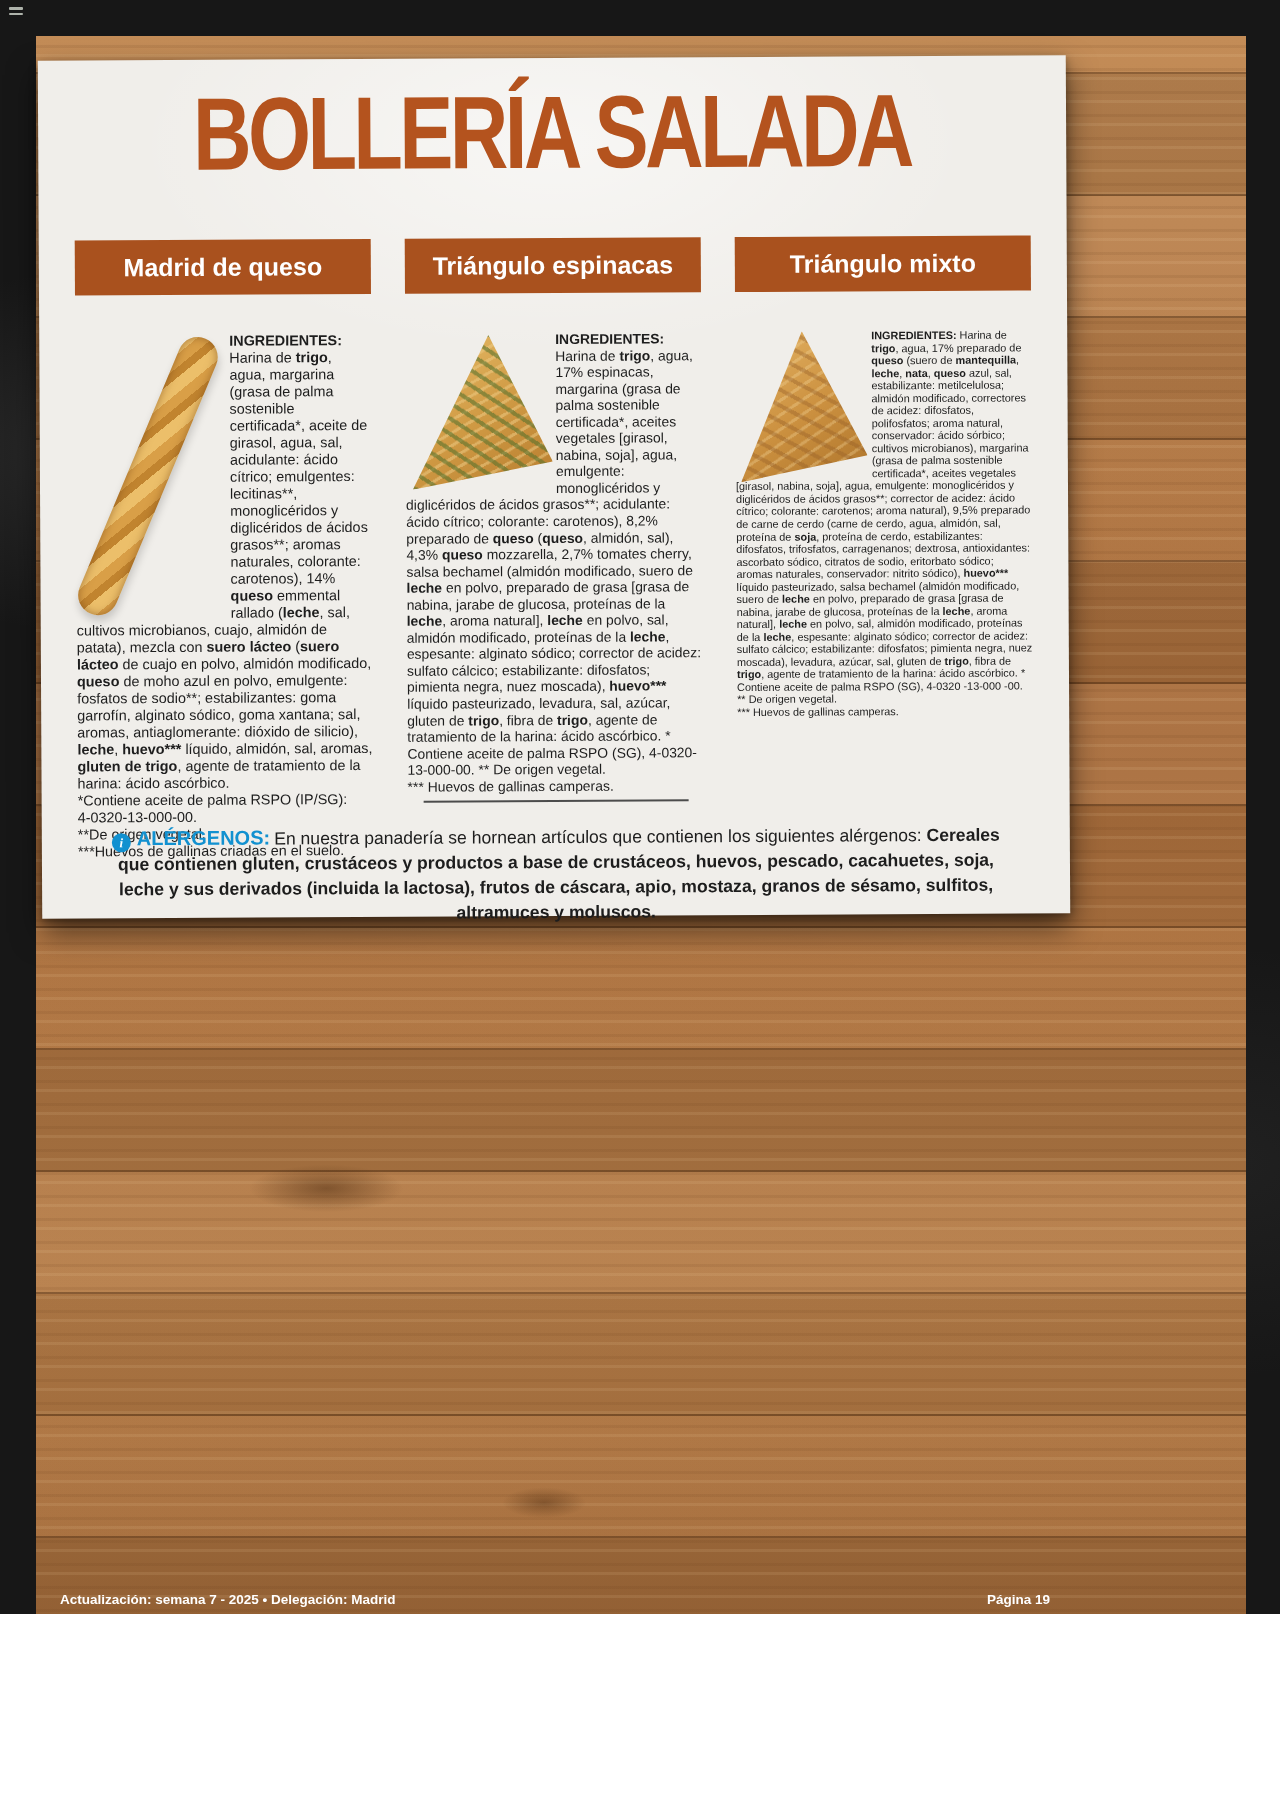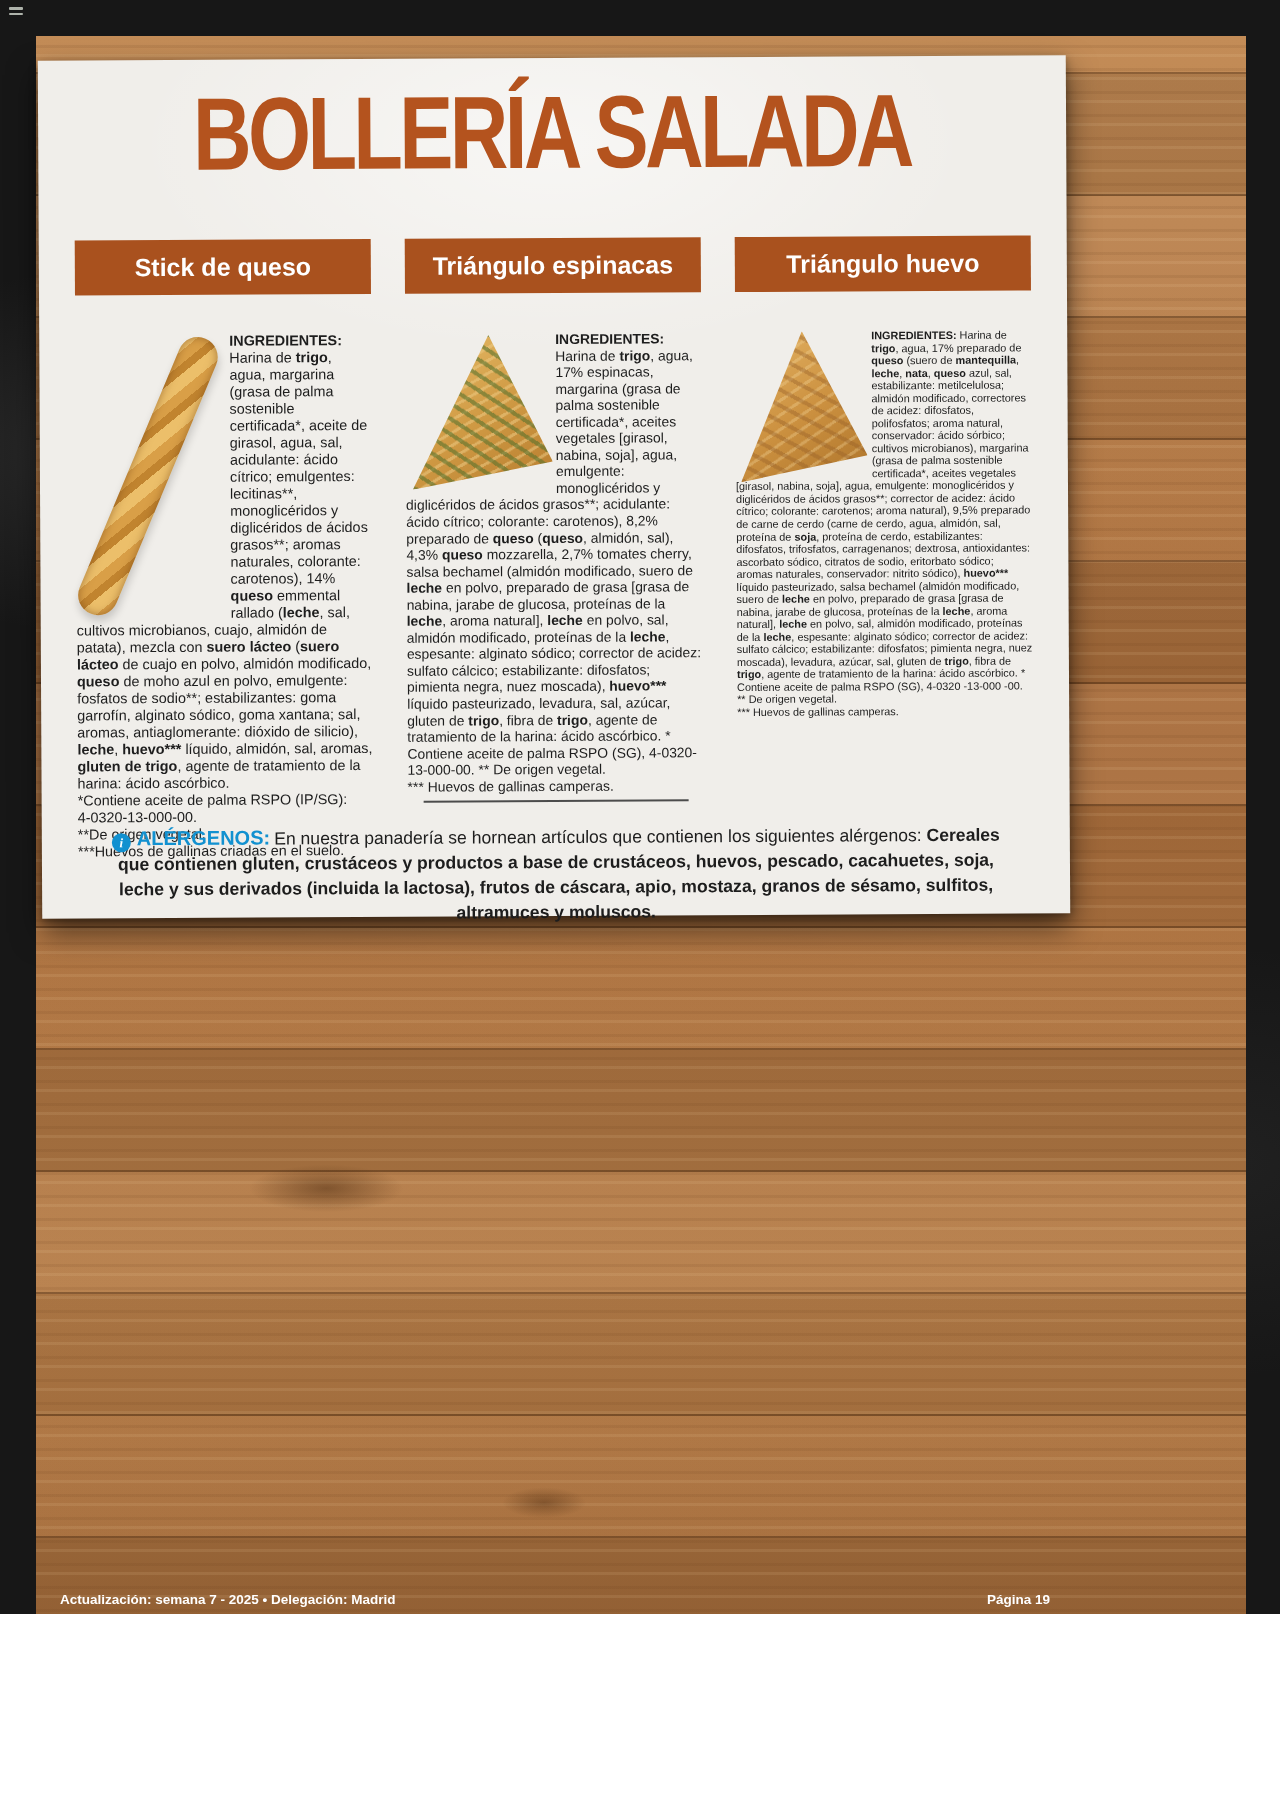--- a/index.html
+++ b/index.html
@@ -126,21 +126,21 @@
   <div class="wood"></div>
 
   <div class="paper">
 
     <h1 class="page-title"><span>BOLLERÍA SALADA</span></h1>
 
     <div class="cols">
 
       <section class="col col1">
         <div class="col-header">
-          <span>Stick de queso</span>
+          <span>Madrid de queso</span>
         </div>
         <div class="col-body">
           <div class="img img-stick">
               <div class="bar"></div>
             </div>
           <p class="ing"><b>INGREDIENTES:</b>
 Harina de <b>trigo</b>, agua, margarina (grasa de palma sostenible certificada*, aceite de girasol, agua, sal, acidulante: ácido cítrico; emulgentes: lecitinas**, monoglicéridos y diglicéridos de ácidos grasos**; aromas naturales, colorante: carotenos), 14% <b>queso</b> emmental rallado (<b>leche</b>, sal, cultivos microbianos, cuajo, almidón de patata), mezcla con <b>suero lácteo</b> (<b>suero lácteo</b> de cuajo en polvo, almidón modificado, <b>queso</b> de moho azul en polvo, emulgente: fosfatos de sodio**; estabilizantes: goma garrofín, alginato sódico, goma xantana; sal, aromas, antiaglomerante: dióxido de silicio), <b>leche</b>, <b>huevo***</b> líquido, almidón, sal, aromas, <b>gluten de trigo</b>, agente de tratamiento de la harina: ácido ascórbico.</p>
           <div class="fnotes">*Contiene aceite de palma RSPO (IP/SG):
 4-0320-13-000-00.
 **De origen vegetal.
@@ -156,21 +156,21 @@
           <div class="img img-esp">
               <div class="tri"></div>
             </div>
           <p class="ing"><b>INGREDIENTES:</b> Harina de <b>trigo</b>, agua, 17% espinacas, margarina (grasa de palma sostenible certificada*, aceites vegetales [girasol, nabina, soja], agua, emulgente: monoglicéridos y diglicéridos de ácidos grasos**; acidulante: ácido cítrico; colorante: carotenos), 8,2% preparado de <b>queso</b> (<b>queso</b>, almidón, sal), 4,3% <b>queso</b> mozzarella, 2,7% tomates cherry, salsa bechamel (almidón modificado, suero de <b>leche</b> en polvo, preparado de grasa [grasa de nabina, jarabe de glucosa, proteínas de la <b>leche</b>, aroma natural], <b>leche</b> en polvo, sal, almidón modificado, proteínas de la <b>leche</b>, espesante: alginato sódico; corrector de acidez: sulfato cálcico; estabilizante: difosfatos; pimienta negra, nuez moscada), <b>huevo***</b> líquido pasteurizado, levadura, sal, azúcar, gluten de <b>trigo</b>, fibra de <b>trigo</b>, agente de tratamiento de la harina: ácido ascórbico. * Contiene aceite de palma RSPO (SG), 4-0320-13-000-00. ** De origen vegetal.</p>
           <div class="fnotes">*** Huevos de gallinas camperas.</div>
         </div>
       </section>
 
       <section class="col col3">
         <div class="col-header">
-          <span>Triángulo huevo</span>
+          <span>Triángulo mixto</span>
         </div>
         <div class="col-body">
           <div class="img img-mix">
               <div class="tri"></div>
             </div>
           <p class="ing"><b>INGREDIENTES:</b> Harina de <b>trigo</b>, agua, 17% preparado de <b>queso</b> (suero de <b>mantequilla</b>, <b>leche</b>, <b>nata</b>, <b>queso</b> azul, sal, estabilizante: metilcelulosa; almidón modificado, correctores de acidez: difosfatos, polifosfatos; aroma natural, conservador: ácido sórbico; cultivos microbianos), margarina (grasa de palma sostenible certificada*, aceites vegetales [girasol, nabina, soja], agua, emulgente: monoglicéridos y diglicéridos de ácidos grasos**; corrector de acidez: ácido cítrico; colorante: carotenos; aroma natural), 9,5% preparado de carne de cerdo (carne de cerdo, agua, almidón, sal, proteína de <b>soja</b>, proteína de cerdo, estabilizantes: difosfatos, trifosfatos, carragenanos; dextrosa, antioxidantes: ascorbato sódico, citratos de sodio, eritorbato sódico; aromas naturales, conservador: nitrito sódico), <b>huevo***</b> líquido pasteurizado, salsa bechamel (almidón modificado,  suero de <b>leche</b> en polvo, preparado de grasa [grasa de nabina, jarabe de glucosa, proteínas de la <b>leche</b>, aroma natural], <b>leche</b> en polvo, sal, almidón modificado, proteínas de la <b>leche</b>, espesante: alginato sódico; corrector de acidez: sulfato cálcico; estabilizante: difosfatos; pimienta negra, nuez moscada), levadura, azúcar, sal, gluten de <b>trigo</b>, fibra de <b>trigo</b>, agente de tratamiento de la harina: ácido ascórbico. * Contiene aceite de palma RSPO (SG), 4-0320 -13-000 -00. ** De origen vegetal.</p>
           <div class="fnotes">*** Huevos de gallinas camperas.</div>
         </div>
       </section>
 

